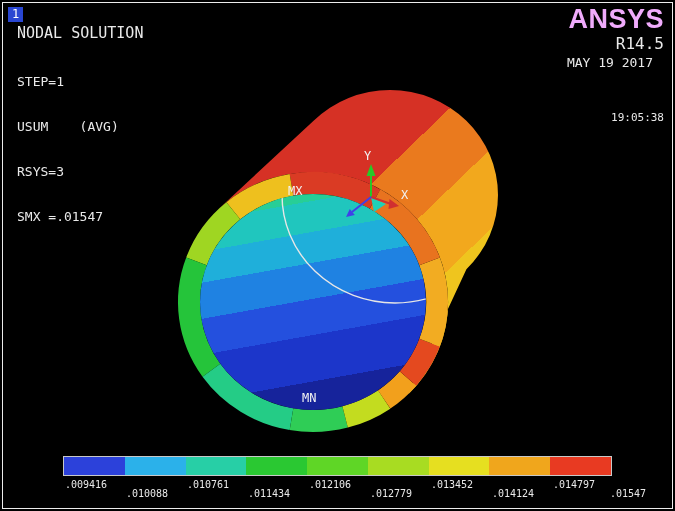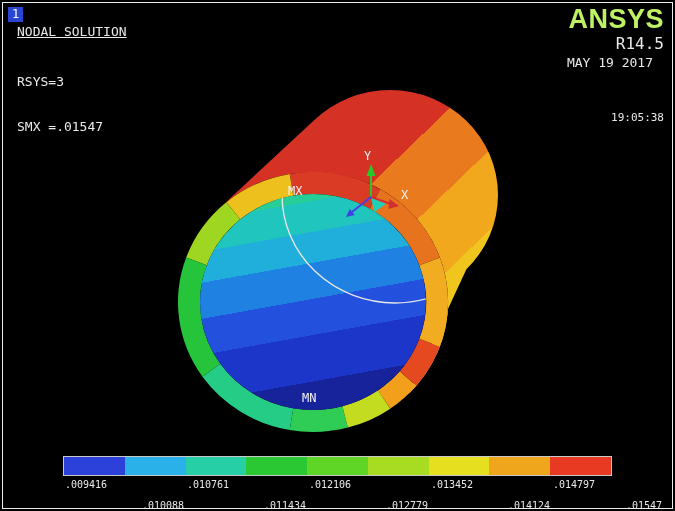--- a/index.html
+++ b/index.html
@@ -3,49 +3,51 @@
 <meta charset="utf-8">
 <style>
   * { margin:0; padding:0; box-sizing:border-box; }
   html,body { width:675px; height:511px; background:#000; overflow:hidden; }
   body { font-family:"DejaVu Sans Mono", monospace; color:#E9E9E9; }
   .screen { position:relative; width:675px; height:511px; background:#000; }
   .frame { position:absolute; left:2px; top:2px; right:2px; bottom:2px;
            border:1px solid #ECECEC; pointer-events:none; z-index:8; }
   .plot-num { position:absolute; left:8px; top:7px; background:#2946D2; color:#FFFFFF;
               font-size:12px; line-height:15px; padding:0 4px; z-index:9; }
-  .sol-title { position:absolute; left:17px; top:24px; font-size:13px; white-space:pre; z-index:9;text-decoration:underline; }
+  .sol-title { position:absolute; left:17px; top:24px; font-size:15px; white-space:pre; z-index:9; }
   .info-block { position:absolute; left:17px; top:44px; font-size:13px; line-height:15px;
                 white-space:pre; z-index:9; }
   .brand-name { position:absolute; right:11px; top:4px; font-family:"Liberation Sans",sans-serif;
-                font-weight:bold; font-size:27px; letter-spacing:0.5px; color:#bef264; z-index:9;text-align:center; }
+                font-weight:bold; font-size:27px; letter-spacing:0.5px; color:#f0abfc; z-index:9;text-align:center; }
   .brand-release { position:absolute; right:11px; top:34px; font-size:16px; z-index:9; }
   .dt-date { position:absolute; right:22px; top:55px; font-size:13px; z-index:9; }
   .dt-time { position:absolute; right:11px; top:71px; font-size:11px; z-index:9;margin-top:40px; }
   svg.model { position:absolute; left:0; top:0; z-index:1; }
   svg.model text { fill:#F2F2F2; font-family:"DejaVu Sans Mono",monospace; font-size:12px; }
   .legend-bar { position:absolute; left:63px; top:456px; width:549px; height:20px;
                 display:flex; border:1px solid #C8C8C8; z-index:9; }
   .legend-segment { flex:1 1 auto; }
   .legend-label { position:absolute; font-size:10px; white-space:pre; z-index:9; }
   .row1 { top:479px; }
-  .row2 { top:500px;margin-left:16px; }
+  .row2 { top:488px; }
 </style>
 </head>
 <body>
 
 <div class="screen">
 
   <div class="frame"></div>
 
   <span class="plot-num">1</span>
 
   <div class="sol-title">NODAL SOLUTION</div>
 
   <div class="info-block">
+    <div>STEP=1</div>
+    <div>USUM    (AVG)</div>
     <div>RSYS=3</div>
     <div>SMX =.01547</div>
   </div>
 
   <div class="brand-name">ANSYS</div>
   <div class="brand-release">R14.5</div>
   <div class="dt-date">MAY 19 2017</div>
   <div class="dt-time">19:05:38</div>
 
   <svg class="model" width="675" height="511" viewBox="0 0 675 511">

